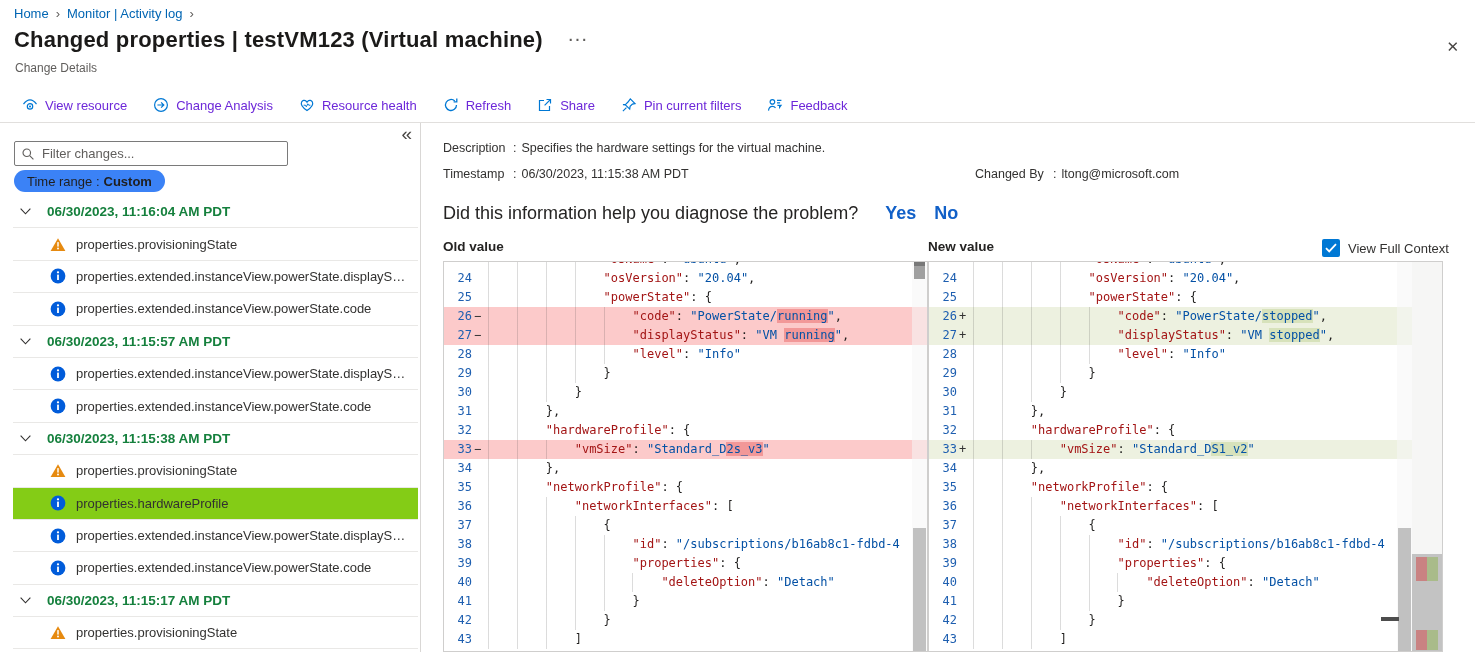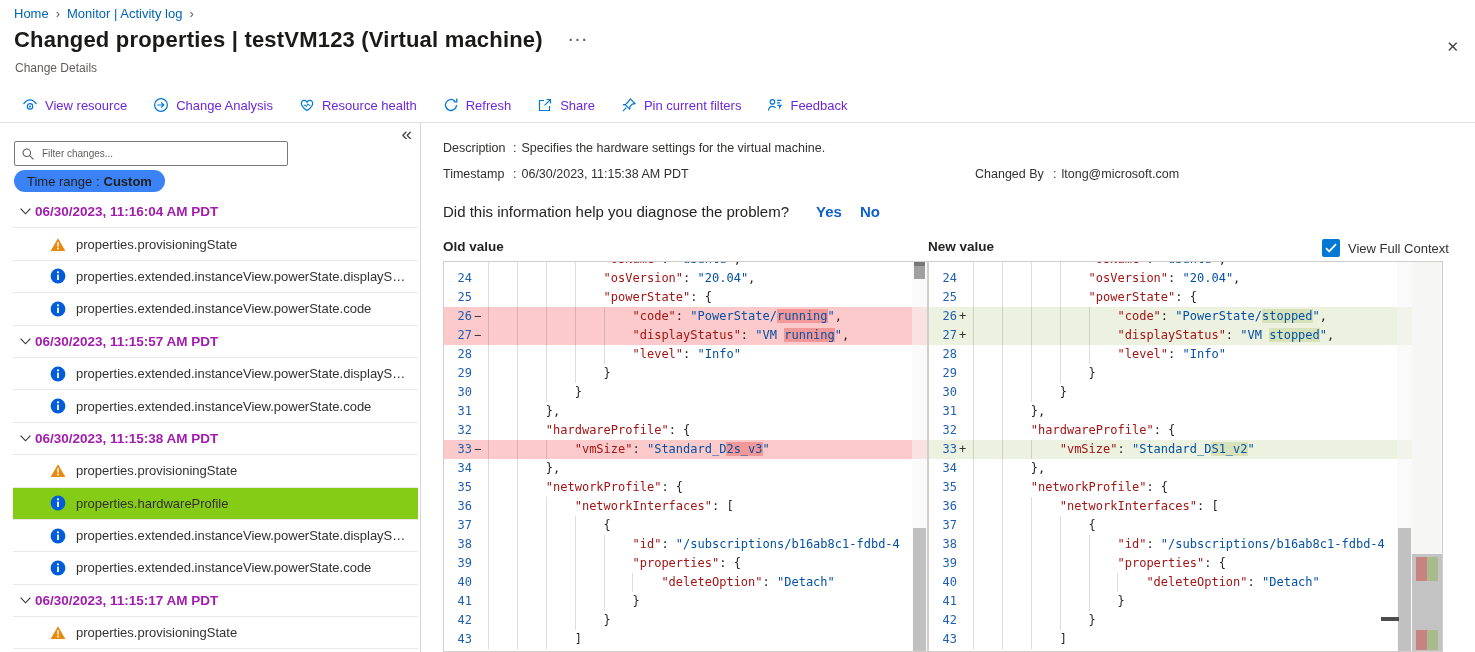--- a/index.html
+++ b/index.html
@@ -16,39 +16,39 @@
   .subtitle{position:absolute;top:61px;left:15px;font-size:12px;color:#605e5c;}
   .toolbar{position:absolute;top:90px;left:22px;display:flex;align-items:center;gap:26px;height:30px;}
   .tbi{display:flex;align-items:center;gap:7px;cursor:pointer;color:#6d28d9;font-size:13px;white-space:nowrap;}
   .tbi .tbicon{display:flex;width:16px;height:16px;}
   .top-divider{position:absolute;top:122px;left:0;width:1475px;height:0;border-top:1px solid #e1dfdd;}
   
   .sidebar{position:absolute;top:123px;left:0;width:420px;bottom:0;border-right:1px solid #d9d7d5;background:#fff;}
   .collapse-ic{position:absolute;top:2px;right:8px;font-size:19px;color:#484644;cursor:pointer;line-height:18px;}
   .filter-box{position:absolute;top:18px;left:14px;width:260px;height:23px;border:1px solid #7a7a7a;border-radius:2px;
               display:flex;align-items:center;padding:0 6px;gap:5px;background:#fff;}
-  .filter-box input{border:none;outline:none;width:100%;font-size:10px;font-family:"Liberation Sans",sans-serif;color:#323130;}
+  .filter-box input{border:none;outline:none;width:100%;font-size:13px;font-family:"Liberation Sans",sans-serif;color:#323130;}
   .filter-box input::placeholder{color:#605e5c;}
   .time-pill{position:absolute;top:47px;left:14px;height:22px;border-radius:11px;background:#3b82f6;
              display:inline-flex;align-items:center;padding:0 13px;font-size:13px;color:#201f1e;cursor:pointer;}
   .time-pill b{margin-left:4px;font-weight:700;}
   .chg-list{position:absolute;top:73px;left:13px;right:2px;}
   .row{height:32.4px;display:flex;align-items:center;border-bottom:1px solid #e9e8e6;box-sizing:border-box;cursor:pointer;}
-  .row.group{padding-left:6px;font-weight:700;color:#a21caf;font-size:13.5px;text-align:center;}
+  .row.group{padding-left:6px;gap:12px;font-weight:700;color:#15803d;font-size:13.5px;text-align:center;}
   .row.item{padding-left:37px;gap:10px;font-size:13px;color:#323130;}
   .row.item .lbl{white-space:nowrap;overflow:hidden;text-overflow:ellipsis;max-width:330px;}
   .row.selected{background:#84cc16;}
   .row .ric{display:flex;width:16px;height:16px;align-items:center;}
   
   .dline{position:absolute;left:443px;font-size:12.5px;color:#323130;}
   .dlbl{display:inline-block;width:70px;}
   .dsep{display:inline-block;margin-right:5px;}
   .changedby{position:absolute;left:975px;top:167px;font-size:12.5px;color:#323130;}
   .changedby .dlbl{width:78px;}
-  .question{position:absolute;left:443px;top:203px;font-size:15px;color:#252423;}
+  .question{position:absolute;left:443px;top:203px;font-size:18px;color:#252423;}
   .yn{font-weight:700;color:#1160c8;cursor:pointer;}
   .yes{margin-left:27px;} .no{margin-left:18px;}
   .val-label{position:absolute;top:239px;font-size:13.5px;font-weight:700;color:#252423;}
   .ctx-check{position:absolute;left:1322px;top:239px;width:18px;height:18px;background:#0078d4;border-radius:2px;
              display:flex;align-items:center;justify-content:center;cursor:pointer;}
   .ctx-label{position:absolute;left:1348px;top:241px;font-size:13px;color:#323130;}
   
   .panel{position:absolute;top:261px;bottom:0;border:1px solid #cfcecd;background:#fff;overflow:hidden;}
   .panel.old{left:443px;width:483px;}
   .panel.new{left:928px;width:513px;}

